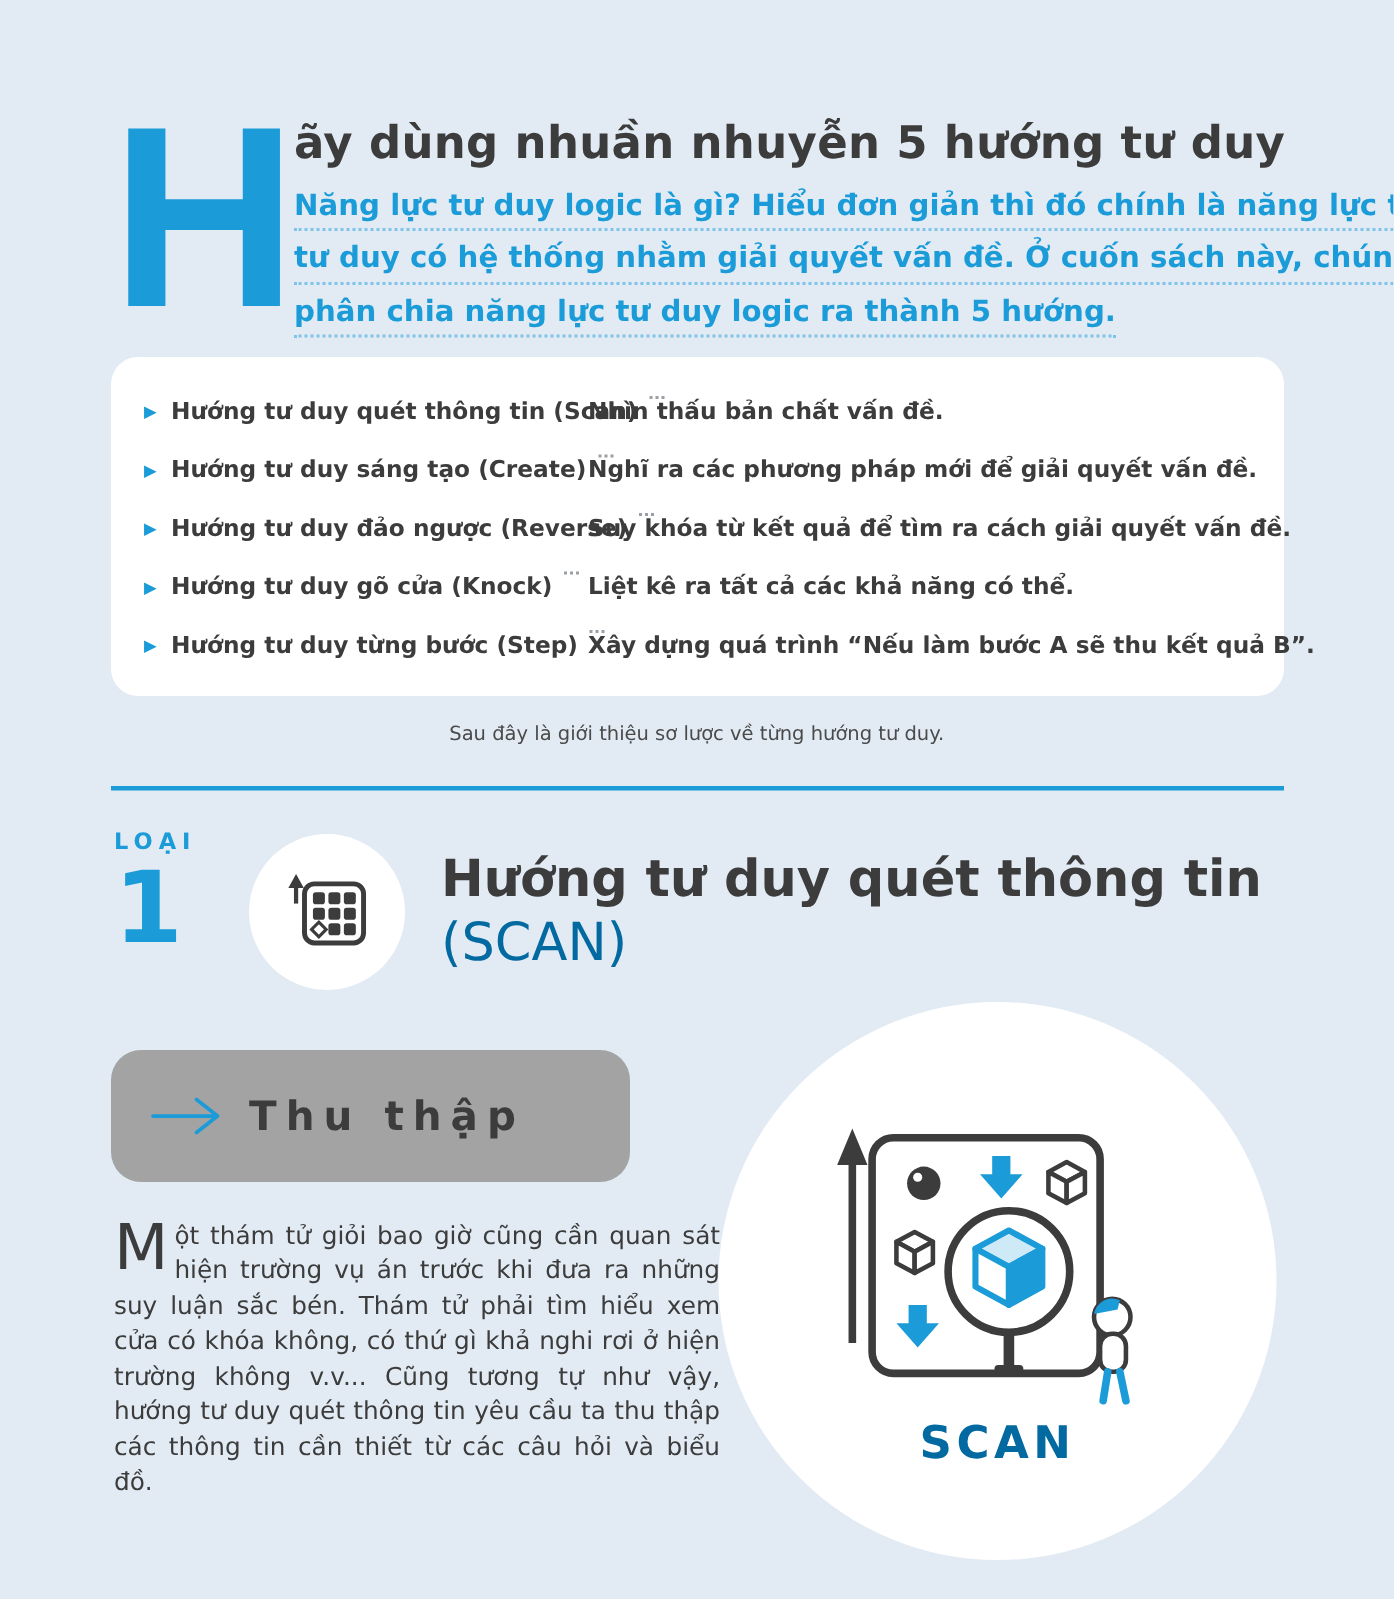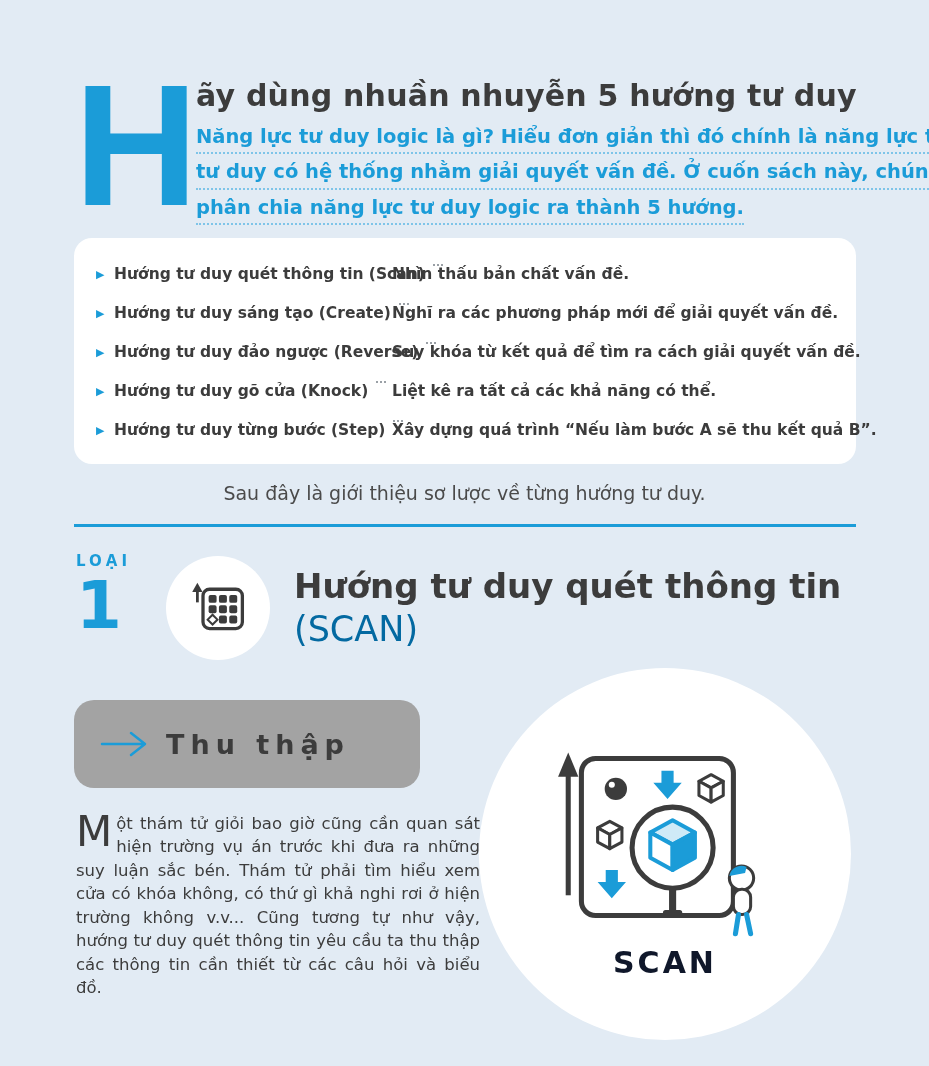--- a/index.html
+++ b/index.html
@@ -31,21 +31,21 @@
   }
   .list-row { display: flex; align-items: baseline; margin-bottom: 17px; font-size: 15.5px; font-weight: bold; color: #3c3c3c; line-height: 20px; }
   .list-row:last-child { margin-bottom: 0; }
   .bullet { color: #1b9cd8; font-size: 11px; flex: 0 0 18px; transform: translateY(-1px); }
   .label-cell { flex: 0 0 278px; display: flex; align-items: flex-start; min-width: 0; }
   .label { white-space: nowrap; }
   .dots { flex: 1; min-width: 10px; border-bottom: 2px dotted #9aa0a6; margin: 0 8px 3px 8px; }
   .desc { flex: 1; white-space: nowrap; }
 
   
-  .transition { position: absolute; top: 482px; left: 0; width: 100%; text-align: center; font-size: 19px; color: #4a4a4a; }
+  .transition { position: absolute; top: 482px; left: 0; width: 100%; text-align: center; font-size: 13px; color: #4a4a4a; }
   .divider { position: absolute; top: 524px; left: 74px; width: 782px; height: 3px; background: #1b9cd8; }
 
   
   .section-head { position: absolute; top: 552px; left: 76px; height: 112px; display: flex; align-items: center; }
   .loai-block { width: 78px; margin-right: 12px; align-self: flex-start; }
   .loai-label { color: #1b9cd8; font-weight: bold; font-size: 15px; letter-spacing: 4px; }
   .loai-number { color: #1b9cd8; font-weight: bold; font-size: 66px; line-height: 1.05; margin-top: 1px; }
   .icon-circle {
     width: 104px; height: 104px; background: #ffffff; border-radius: 50%;
     display: flex; align-items: center; justify-content: center; margin-right: 24px; flex: 0 0 auto;
@@ -66,21 +66,21 @@
     font-size: 16.5px; line-height: 1.42; color: #3c3c3c; text-align: justify;
   }
   .dropcap-m { float: left; font-size: 42px; line-height: 36px; padding: 2px 4px 0 0; }
 
   
   .illus-circle {
     position: absolute; top: 668px; left: 479px; width: 372px; height: 372px;
     background: #ffffff; border-radius: 50%;
     display: flex; flex-direction: column; align-items: center; justify-content: center;
   }
-  .scan-caption { color: #0f172a; font-weight: bold; font-size: 30px; letter-spacing: 3px; margin-top: 2px; }
+  .scan-caption { color: #0369a1; font-weight: bold; font-size: 30px; letter-spacing: 3px; margin-top: 2px; }
 </style>
 </head>
 <body>
 
 <div class="page">
 
   <div class="header">
     <div class="dropcap-h">H</div>
     <div class="header-text">
       <h1 class="title">ãy dùng nhuần nhuyễn 5 hướng tư duy</h1>

